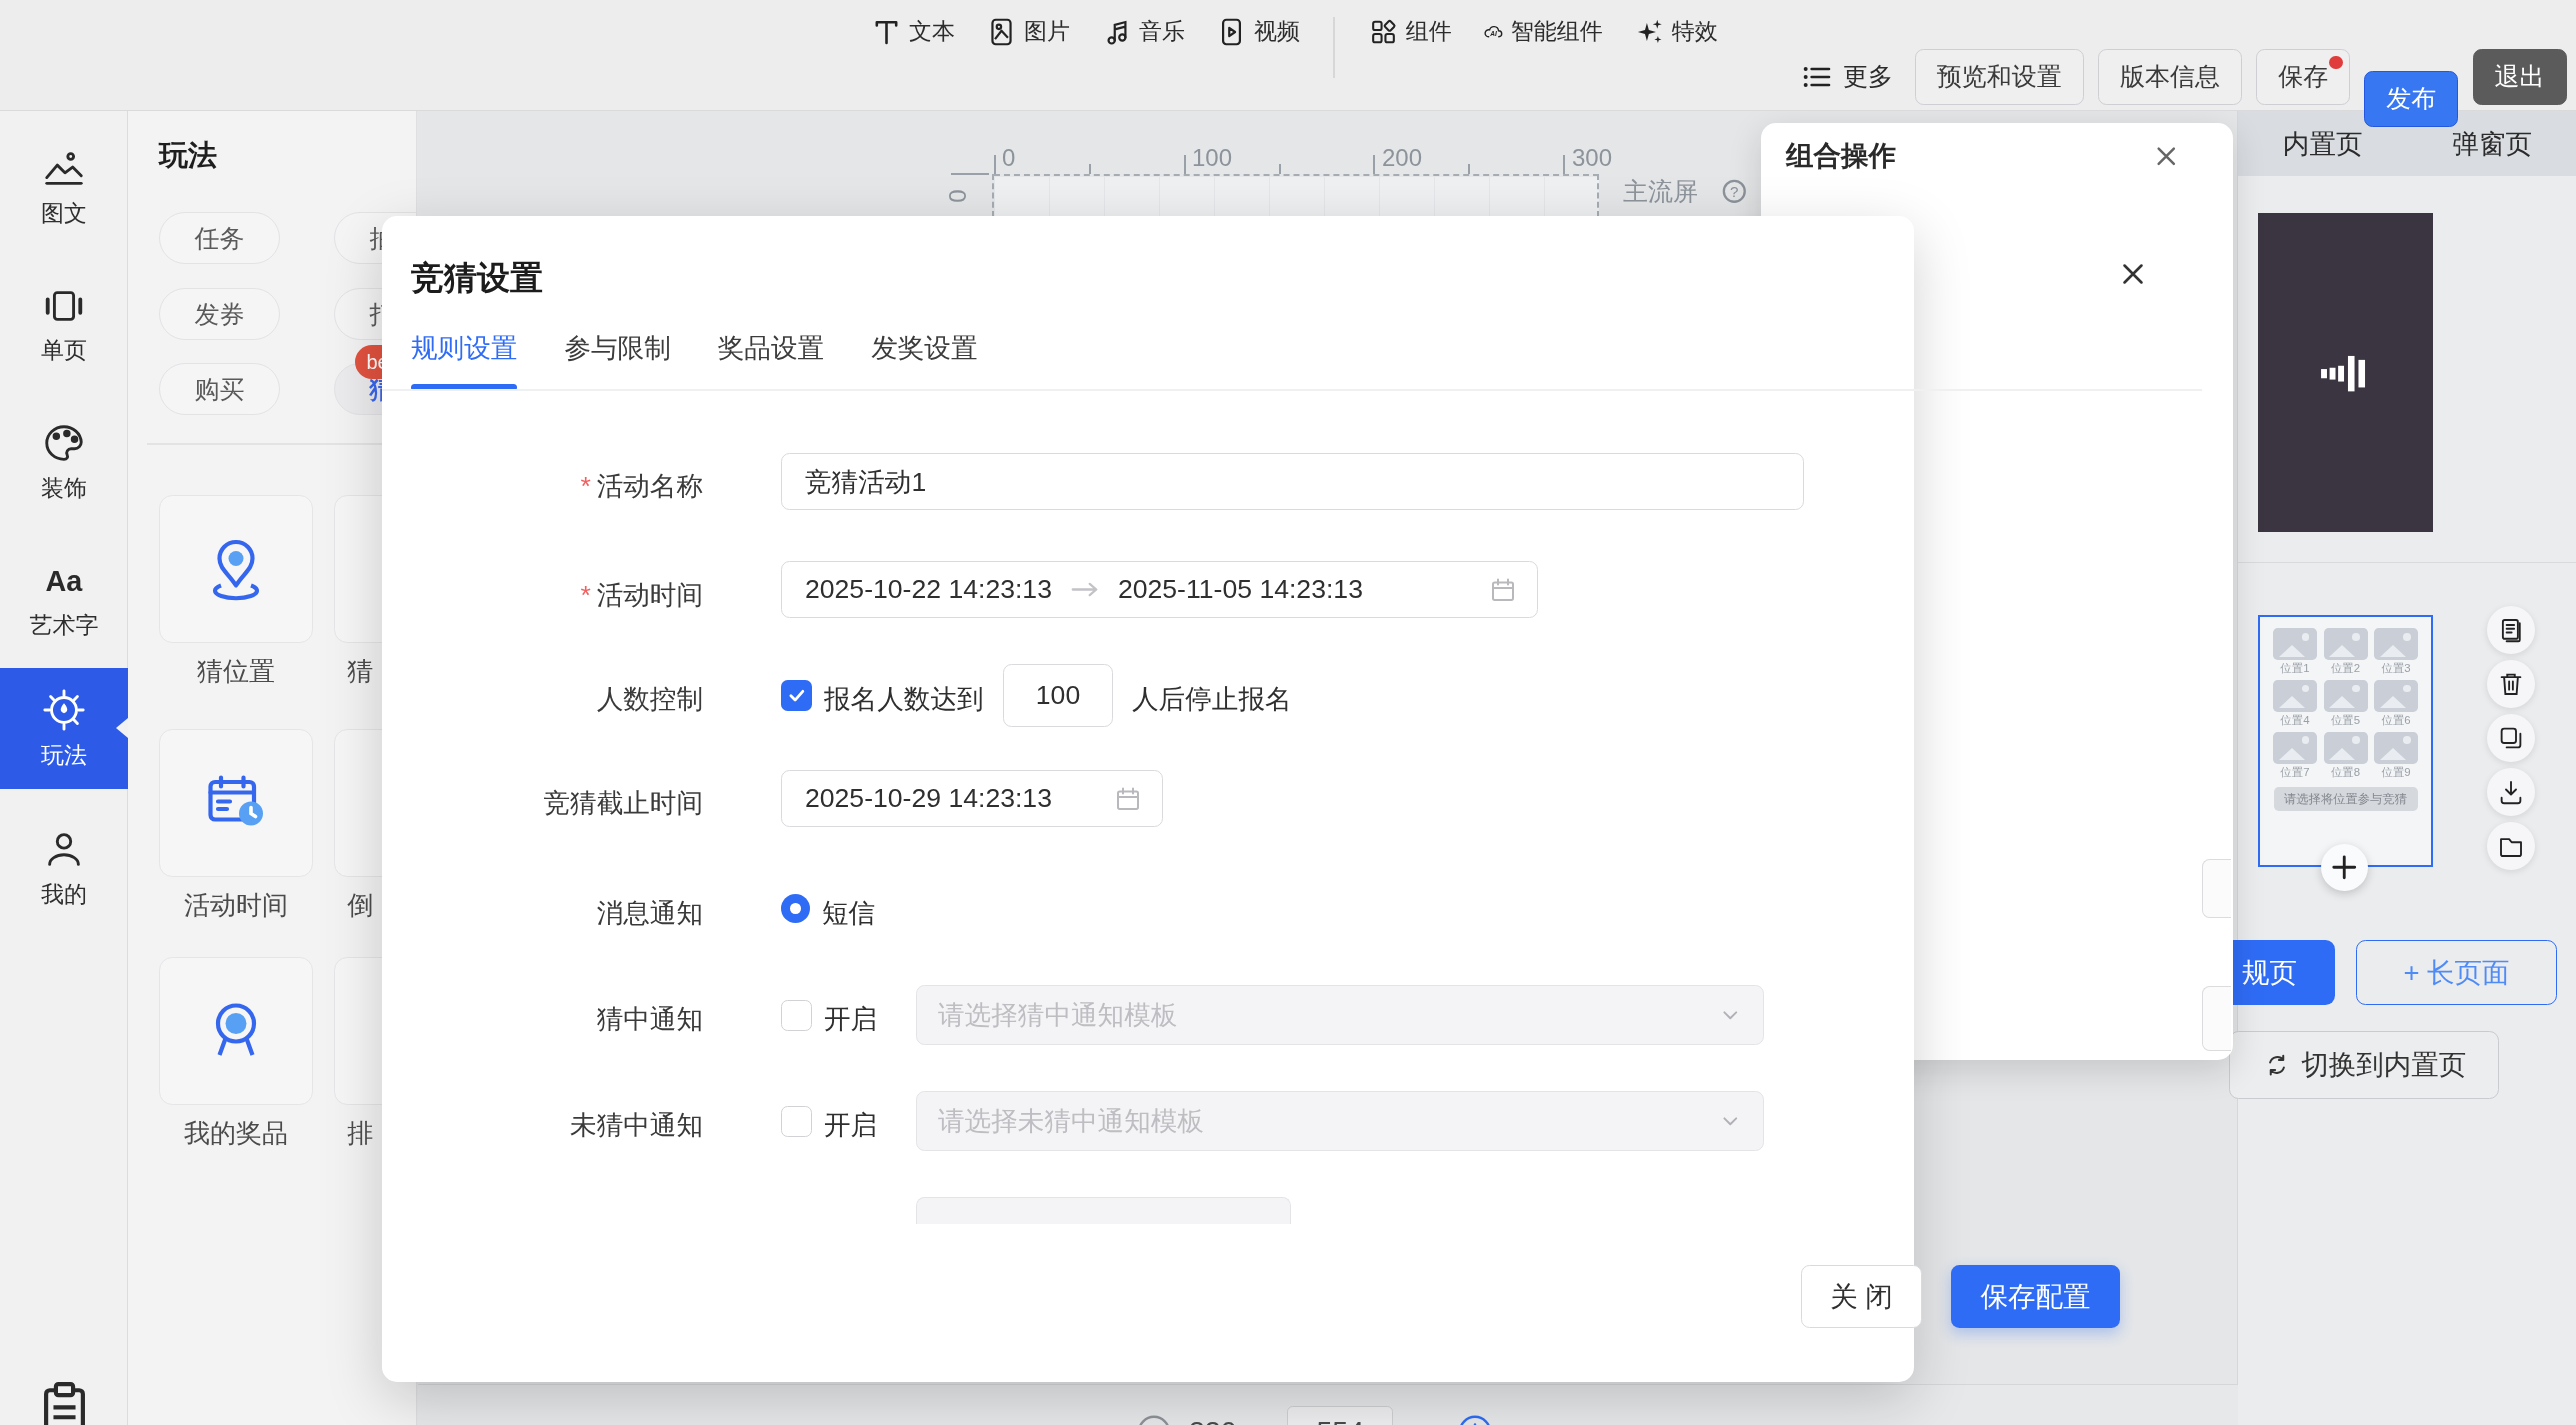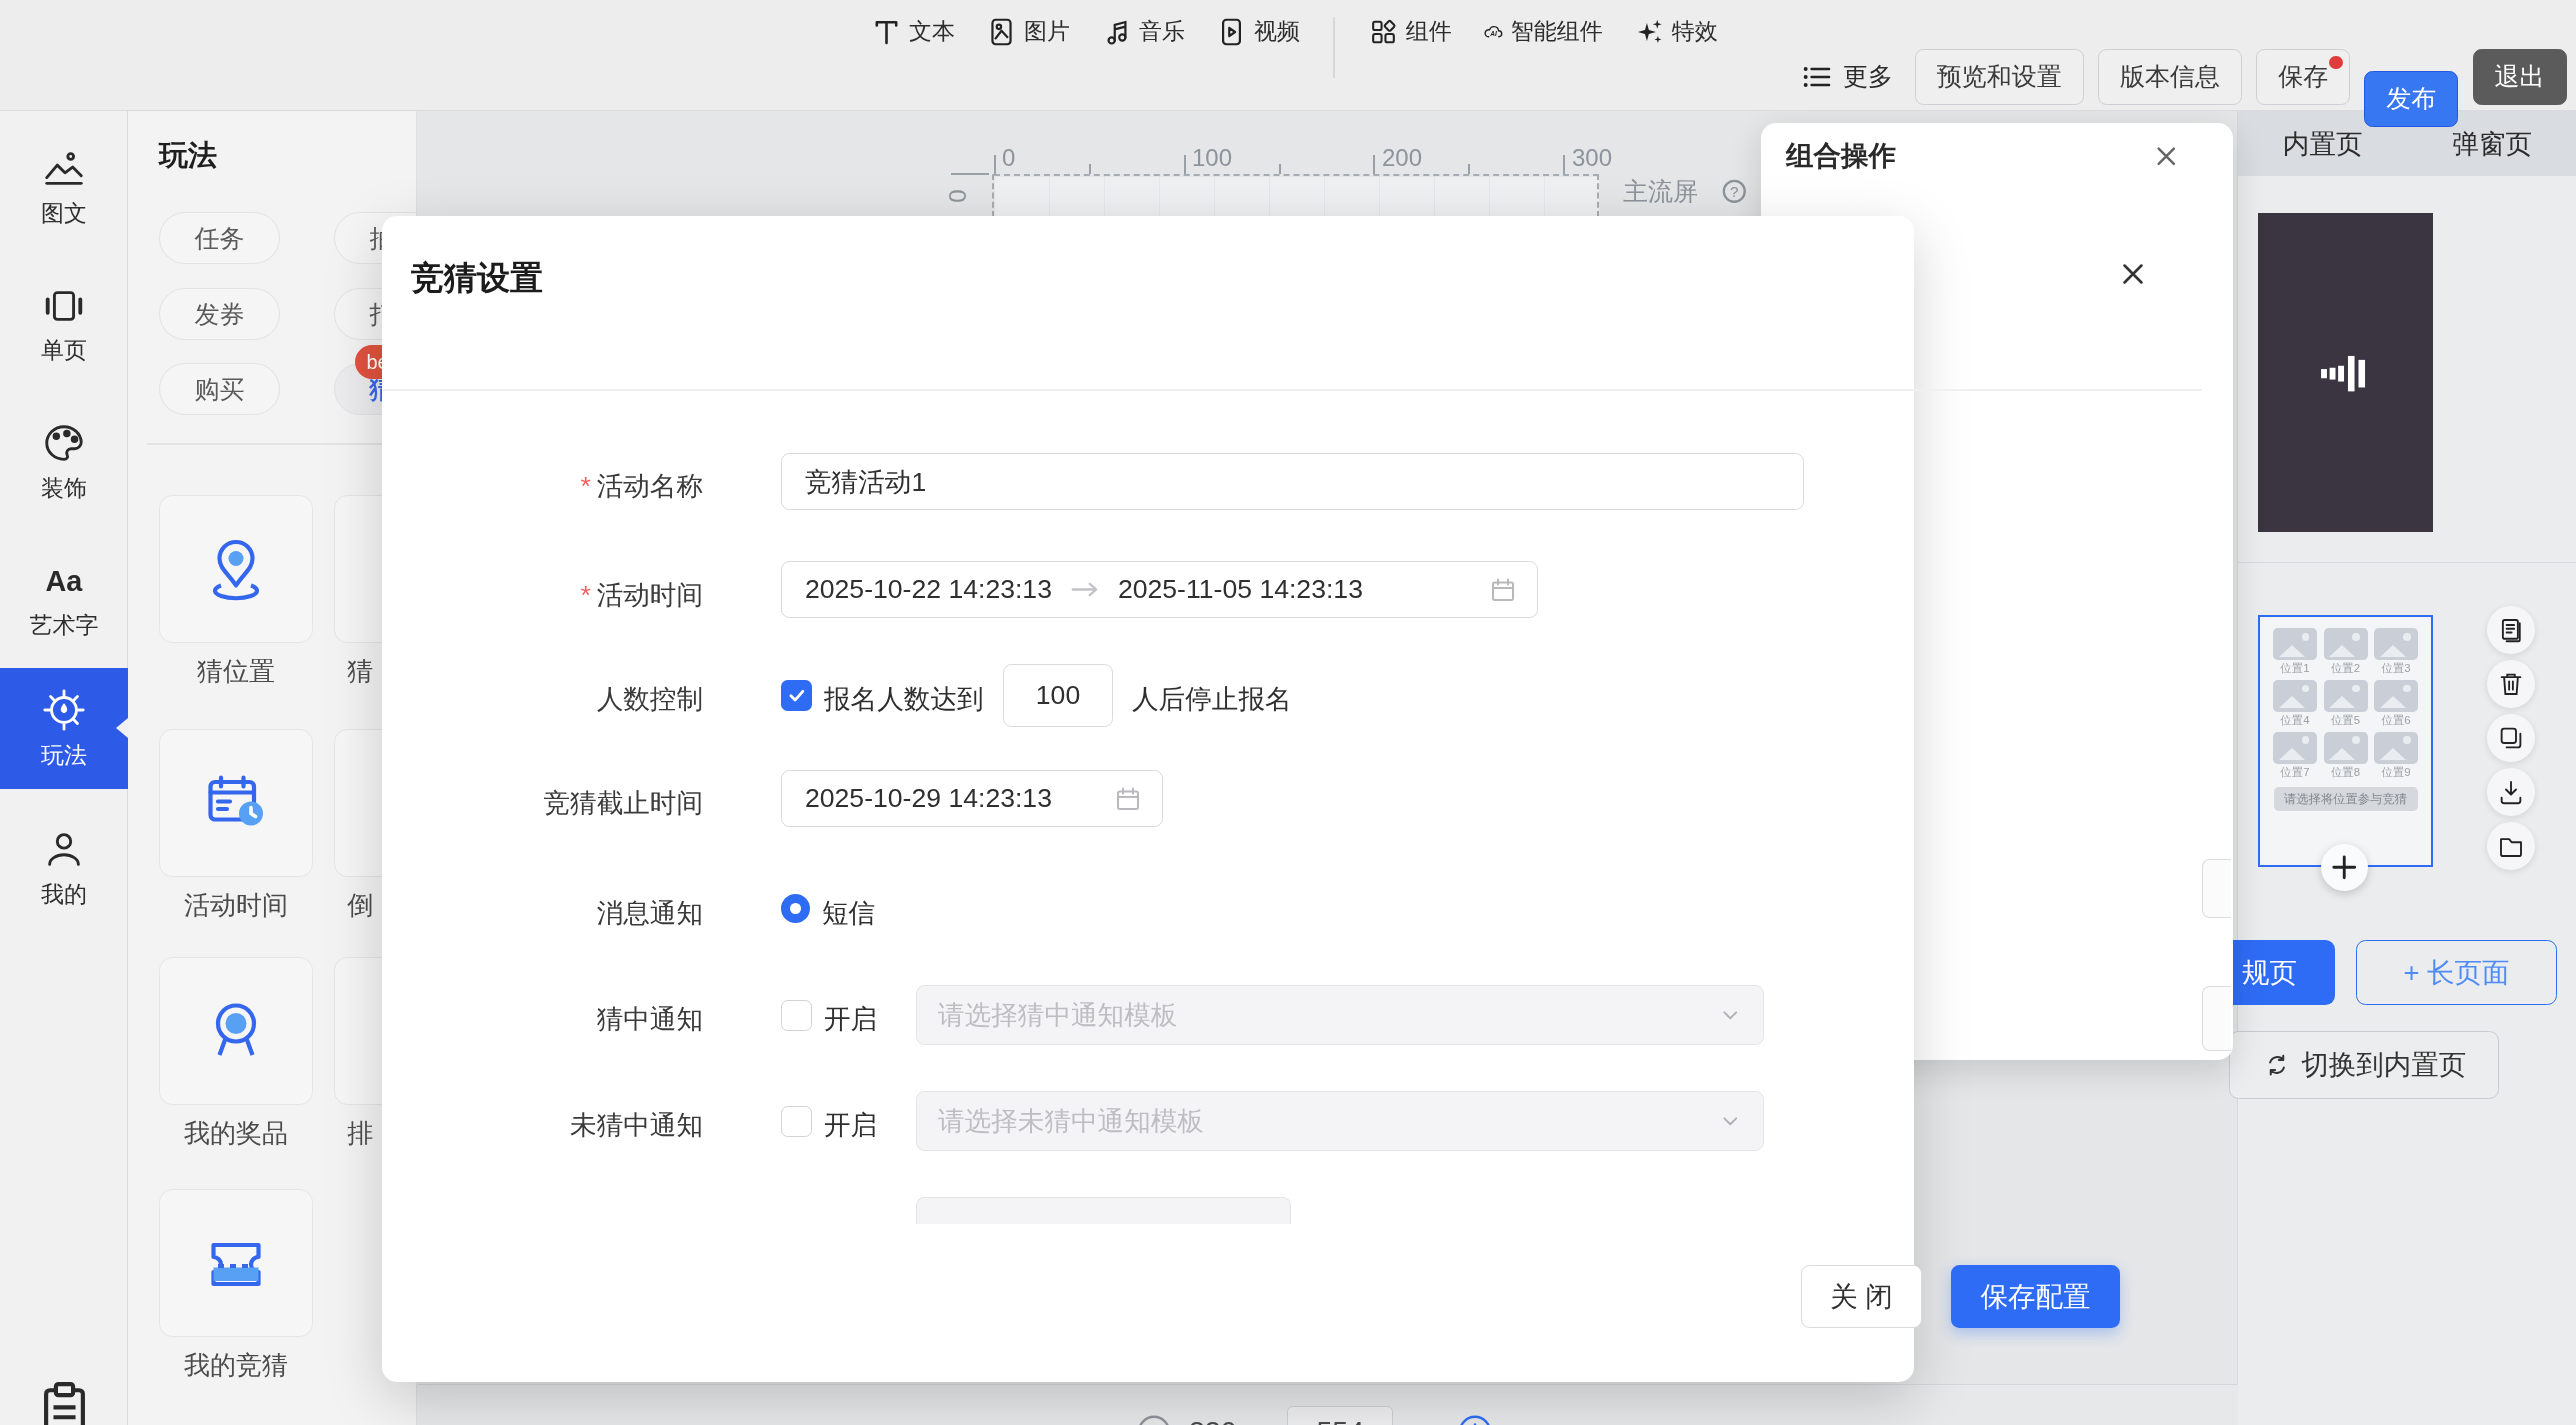--- a/index.html
+++ b/index.html
@@ -339,30 +339,20 @@
       <div class="lbl">我的奖品</div>
     </div>
     <div class="card" style="left:206px;top:846px">
       <div class="box">
           <svg width="72" height="72" viewBox="0 0 48 48" fill="none" stroke="#3567ee" stroke-width="2.8" stroke-linecap="round">
             <path d="M10 38 v-10 M24 38 v-20 M38 38 v-14"></path>
           </svg>
         </div>
       <div class="lbl part">排</div>
     </div>
-    <div class="card" style="left:31px;top:1078px">
-      <div class="box">
-          <svg width="72" height="72" viewBox="0 0 48 48" fill="none" stroke="#3567ee" stroke-width="2.8" stroke-linejoin="round">
-            <path d="M9 12 H39 V20 a5 5 0 0 0 0 10 V38 H9 V30 a5 5 0 0 0 0 -10 Z"></path>
-            <path d="M9 27 H39 V36 H9 Z" fill="#57a0f3" stroke="none"></path>
-            <path d="M12 26 H36" stroke-dasharray="4 4"></path>
-          </svg>
-        </div>
-      <div class="lbl">我的竞猜</div>
-    </div>
   </div>
 
   <div class="sidebar">
     <div class="side-item" style="top:26.6px">
       <svg width="46" height="46" viewBox="0 0 48 48" fill="none" stroke="#2a2a2a" stroke-width="3" stroke-linecap="round" stroke-linejoin="round">
           <path d="M6 34 L17 21 L25 29 L33 23 L42 32"></path>
           <circle cx="31" cy="12" r="3"></circle>
           <path d="M6 40 H42"></path>
         </svg>
       <span>图文</span>
@@ -492,20 +482,26 @@
     </div>
   </div>
 
   <div class="modal">
     <div class="m-title">竞猜设置</div>
     <div class="m-close">
       <svg width="32" height="32" viewBox="0 0 34 34">
           <path d="M8 8 L26 26 M26 8 L8 26" stroke="#333" stroke-width="2.8" stroke-linecap="round"></path>
         </svg>
     </div>
+    <div class="m-tabs">
+      <div class="m-tab active">规则设置</div>
+      <div class="m-tab">参与限制</div>
+      <div class="m-tab">奖品设置</div>
+      <div class="m-tab">发奖设置</div>
+    </div>
     <div class="m-divider"></div>
 
     <div class="f-label" style="top:252px;left:0"><span class="req">*</span><span>活动名称</span></div>
     <div class="f-input" style="top:237px;width:1023px">
         <span class="pad">竞猜活动1</span>
       </div>
 
     <div class="f-label" style="top:361px;left:0"><span class="req">*</span><span>活动时间</span></div>
     <div class="f-input daterange" style="top:345px;width:757px">
       <span class="pad">2025-10-22 14:23:13</span>

